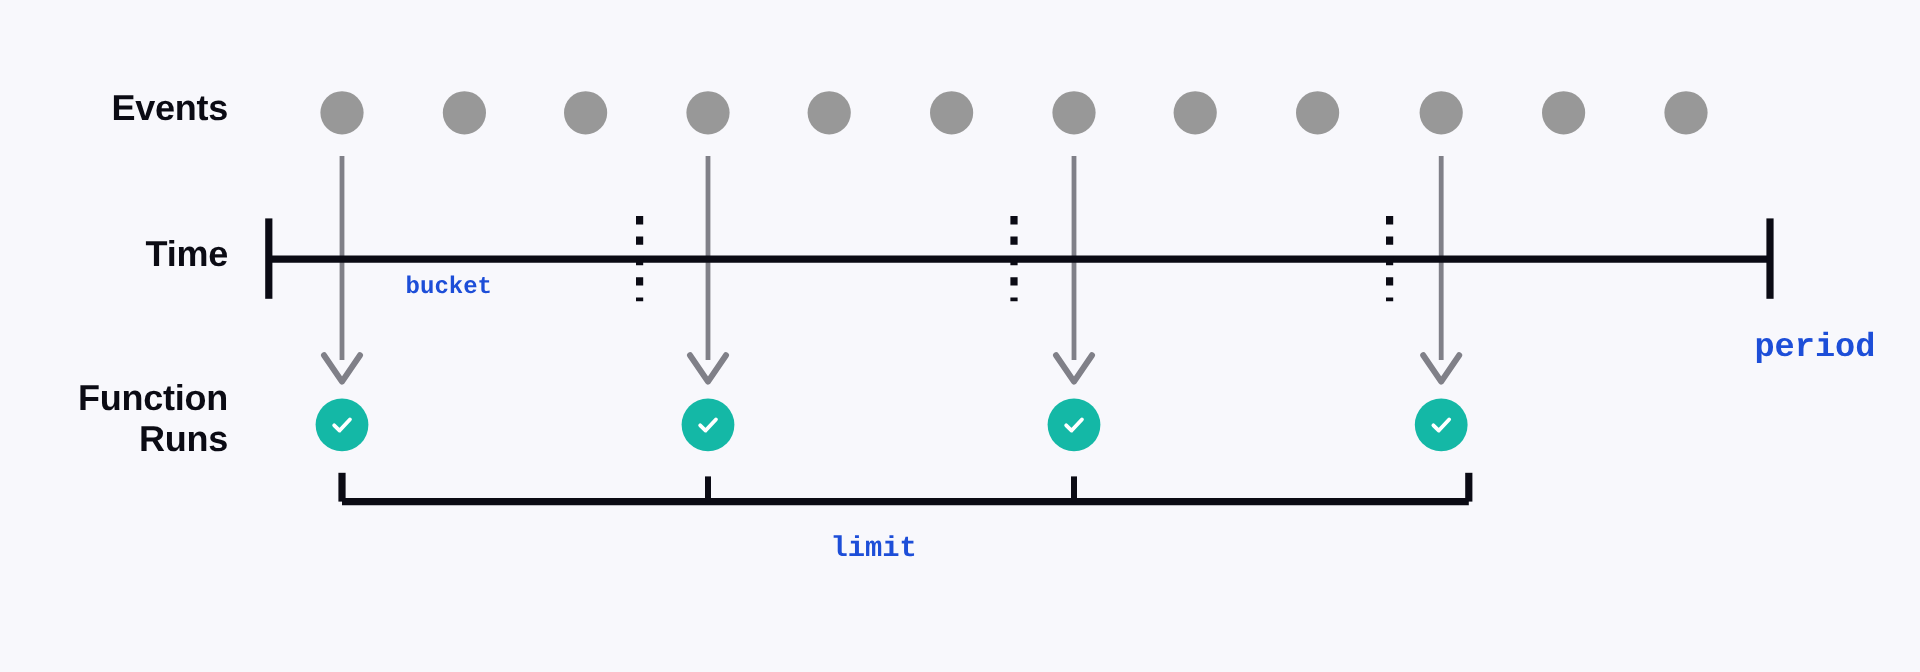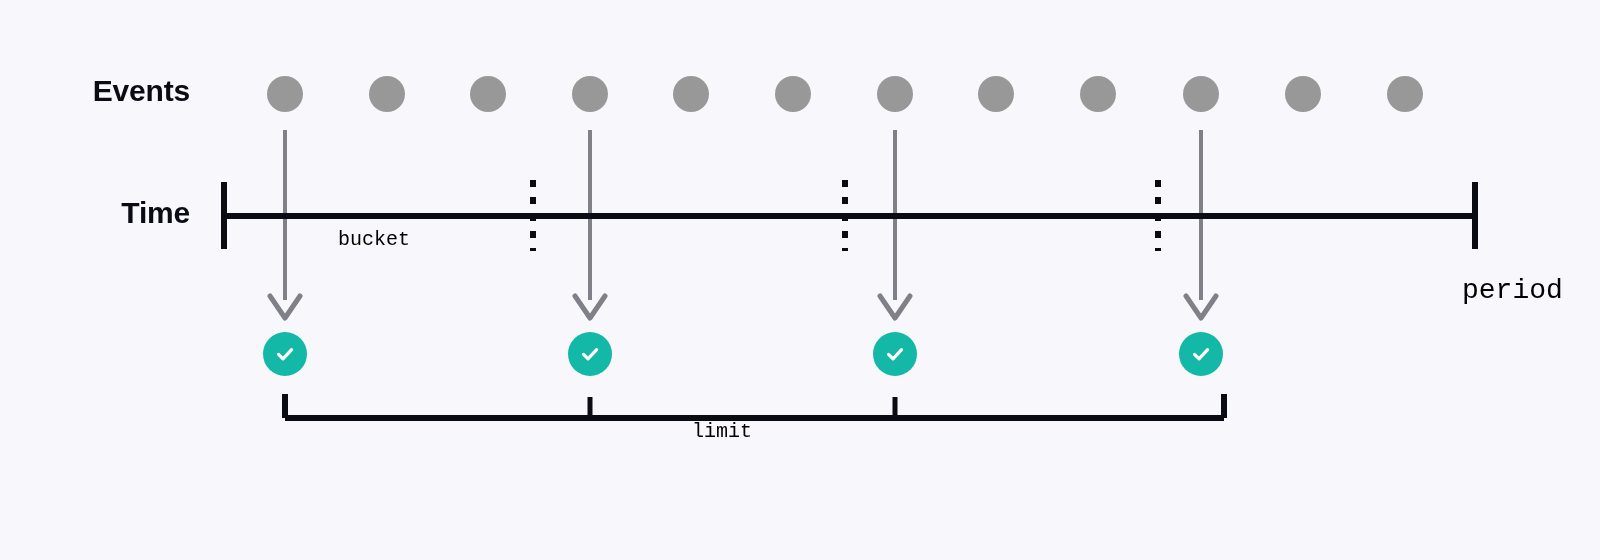--- a/index.html
+++ b/index.html
@@ -43,38 +43,38 @@
   }
   #label-function-runs {
     left: 0px;
     top: 316px;
     width: 190px;
     font-size: 30px;
   }
   .mono-label {
     position: absolute;
     font-family: "Liberation Mono", "DejaVu Sans Mono", monospace;
-    font-weight: normal;
-    color: #000000;
+    font-weight: bold;
+    color: #1d4ed8;
     white-space: nowrap;
   }
   #label-bucket {
     font-size: 20px;
     left: 338px;
     top: 228px;
   }
   #label-period {
     font-size: 28px;
     left: 1462px;
     top: 275px;
   }
   #label-limit {
-    font-size: 20px;
+    font-size: 24px;
     left: 692px;
-    top: 420px;
+    top: 444px;
   }
   .event-dot {
     position: absolute;
     width: 36px;
     height: 36px;
     border-radius: 50%;
     background: #989898;
     transform: translate(-50%, -50%);
   }
   .run-circle {
@@ -102,20 +102,22 @@
 </style>
 </head>
 <body>
 
 <div id="stage">
 
   <div class="row-label" id="label-time">Time</div>
 
   <div class="row-label" id="label-events">Events</div>
 
+  <div class="row-label" id="label-function-runs">Function
+Runs</div>
 
   <div class="mono-label" id="label-bucket">bucket</div>
 
   <div class="mono-label" id="label-period">period</div>
 
   <div class="mono-label" id="label-limit">limit</div>
 
   <svg id="svg-layer" viewBox="0 0 1600 560">
     <g id="g-arrows">
         <line x1="285" y1="130" x2="285" y2="300" stroke="#808088" stroke-width="4"></line>

